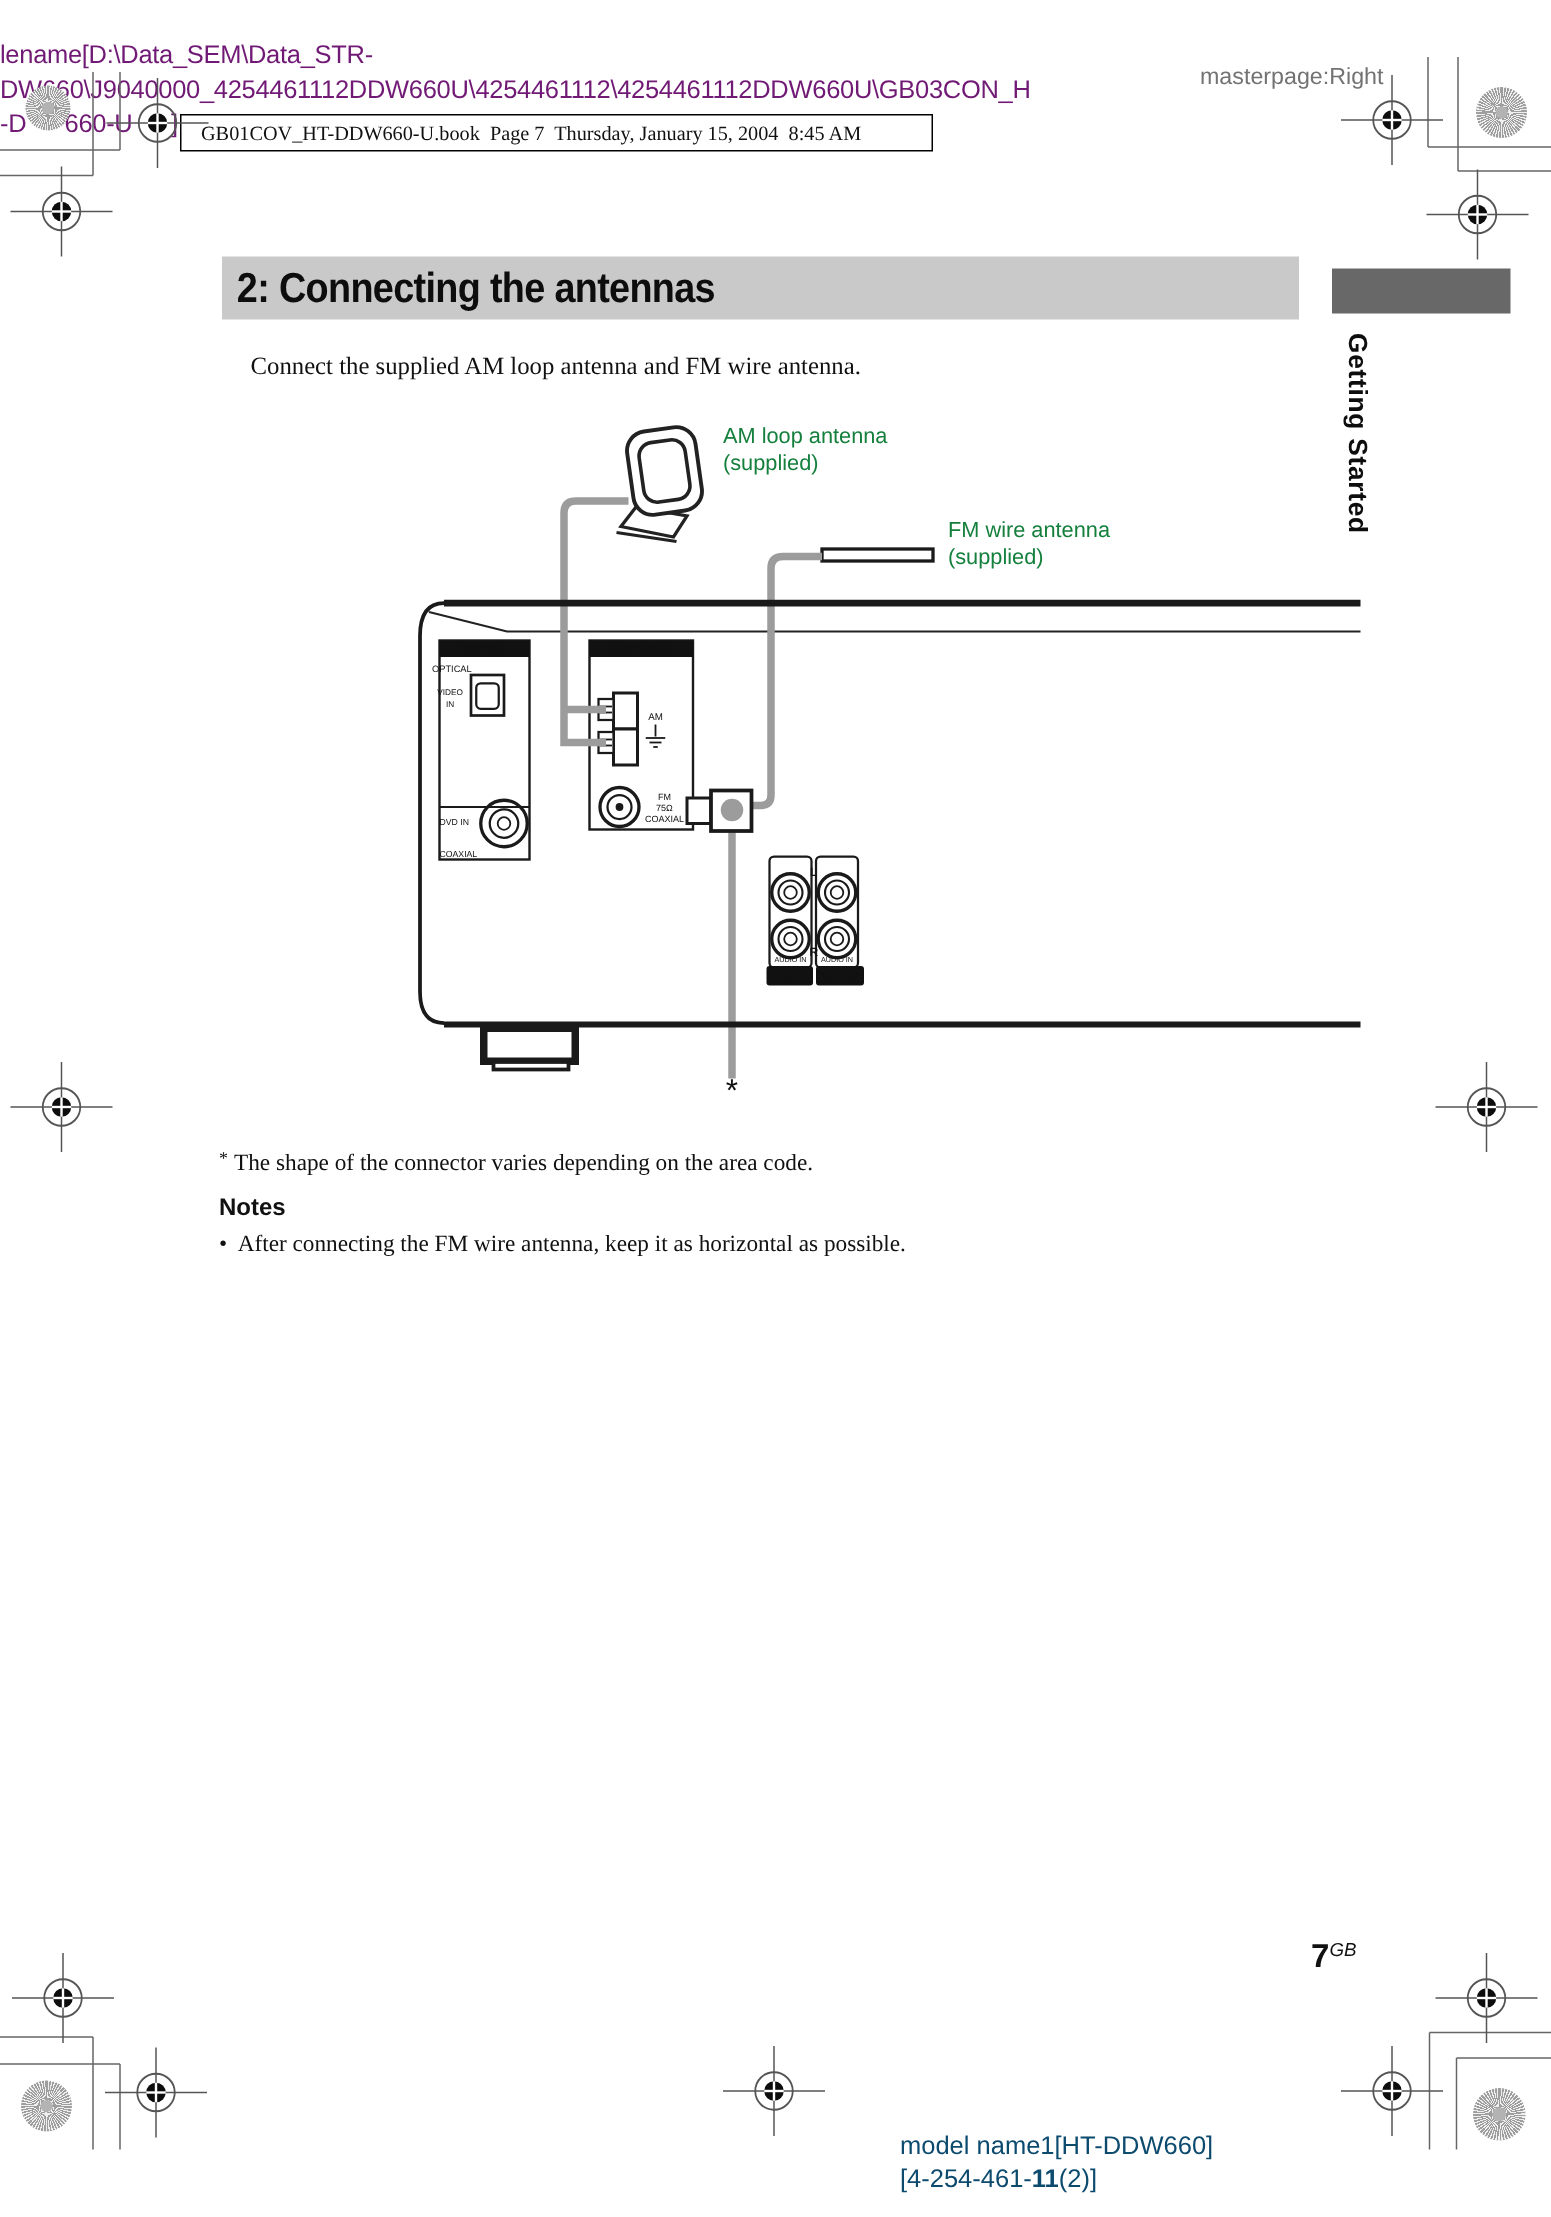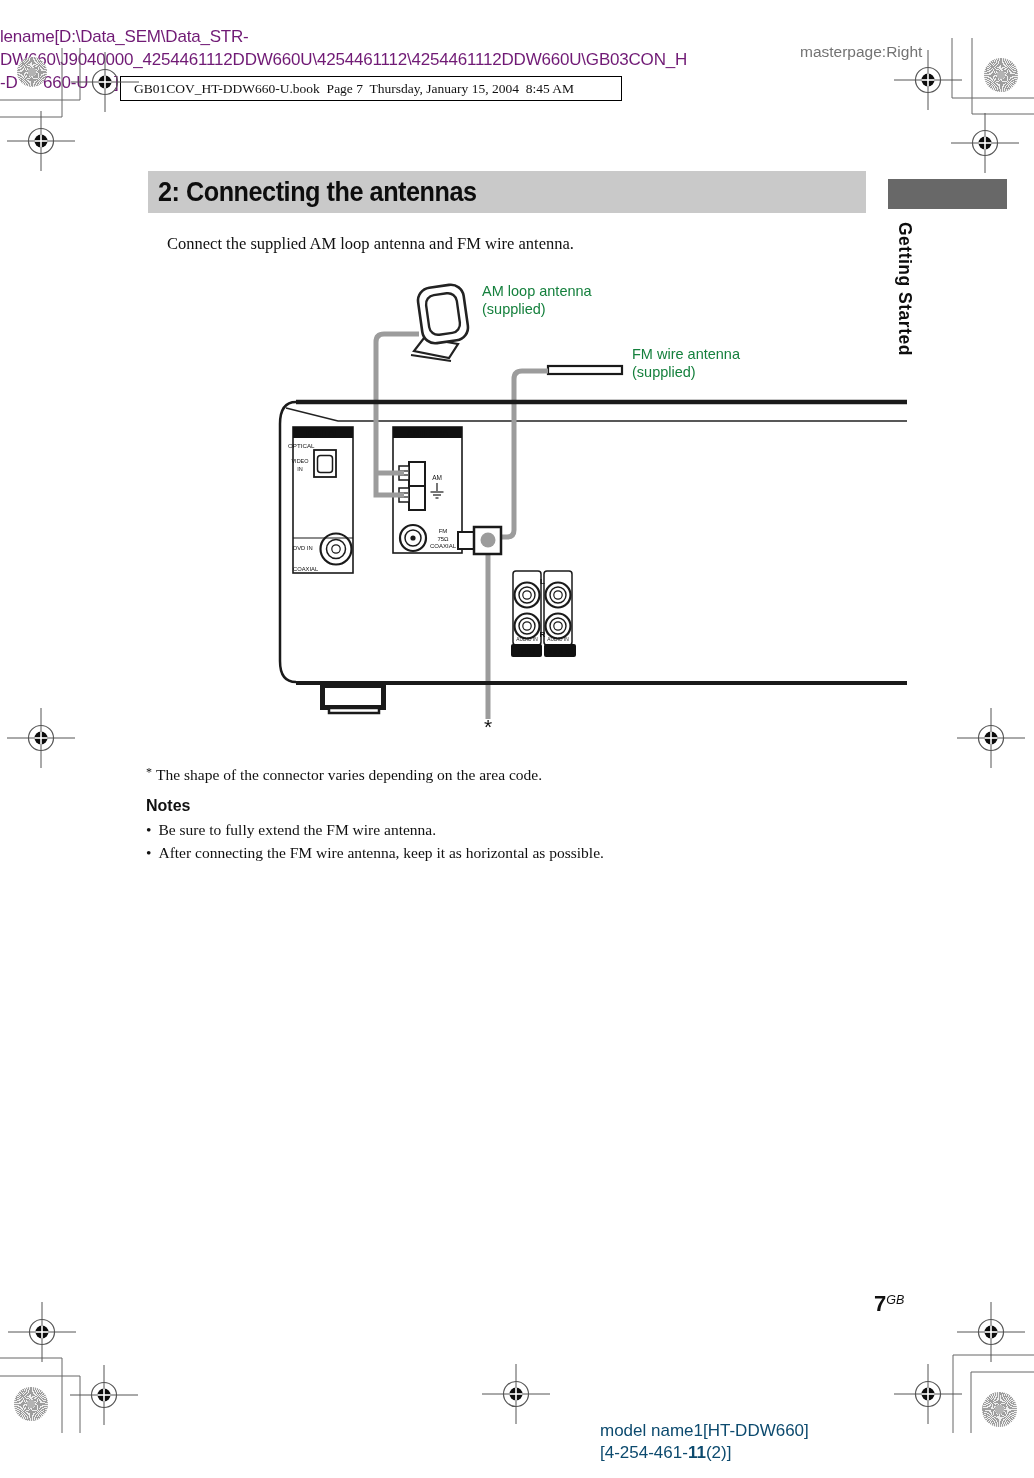--- a/index.html
+++ b/index.html
@@ -77,21 +77,20 @@
 <div class="abs diag-label fm-label">
   <div>FM wire antenna</div>
   <div>(supplied)</div>
 </div>
 
 <div class="abs serif footnote">
   <sup>*</sup><span>The shape of the connector varies depending on the area code.</span>
 </div>
 <div class="abs notes-head">Notes</div>
 <div class="abs serif notes">
-  <div><span class="bullet">•</span><span>Be sure to fully extend the FM wire antenna.</span></div>
   <div><span class="bullet">•</span><span>After connecting the FM wire antenna, keep it as horizontal as possible.</span></div>
 </div>
 
 <div class="abs pagenum">
   <span class="pg7">7</span><span class="pgGB">GB</span>
 </div>
 <div class="abs footer">
   <div>model name1[HT-DDW660]</div>
   <div><span>[4-254-461-</span><b>11</b><span>(2)]</span></div>
 </div>

